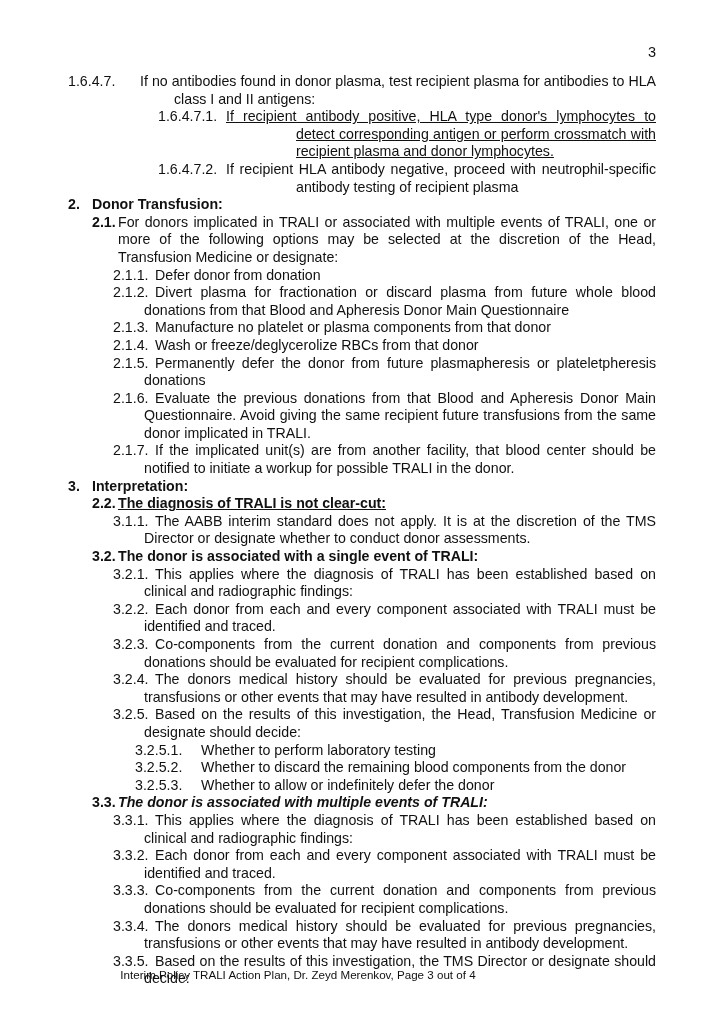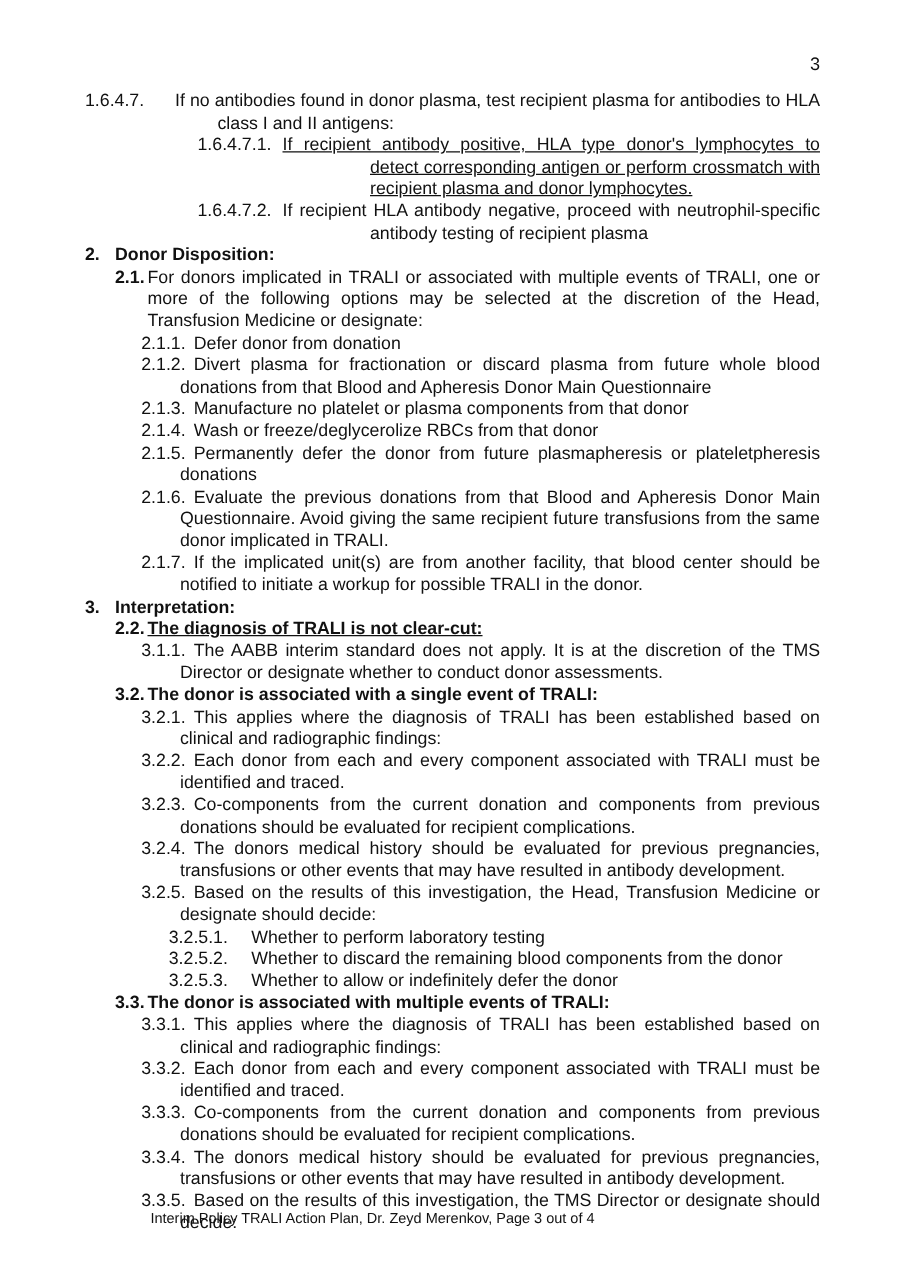--- a/index.html
+++ b/index.html
@@ -33,21 +33,21 @@
     <div class="item" style="margin-left: 90px;">
       <span class="num">1.6.4.7.1.</span>
       <span class="txt" style="padding-left: 138px; text-indent: -70px; text-decoration: underline;">If recipient antibody positive, HLA type donor's lymphocytes to detect corresponding antigen or perform crossmatch with recipient plasma and donor lymphocytes.</span>
     </div>
     <div class="item" style="margin-left: 90px;">
       <span class="num">1.6.4.7.2.</span>
       <span class="txt" style="padding-left: 138px; text-indent: -70px;">If recipient HLA antibody negative, proceed with neutrophil-specific antibody testing of recipient plasma</span>
     </div>
     <div class="item" style="margin-left: 0px;">
       <span class="num bold">2.</span>
-      <span class="txt bold" style="padding-left: 24px;">Donor Disposition:</span>
+      <span class="txt bold" style="padding-left: 24px;">Donor Transfusion:</span>
     </div>
     <div class="item" style="margin-left: 24px;">
       <span class="num bold">2.1.</span>
       <span class="txt" style="padding-left: 26px;">For donors implicated in TRALI or associated with multiple events of TRALI, one or more of the following options may be selected at the discretion of the Head, Transfusion Medicine or designate:</span>
     </div>
     <div class="item" style="margin-left: 45px;">
       <span class="num">2.1.1.</span>
       <span class="txt" style="padding-left: 31px; text-indent: 11px; margin-left: 0px;">Defer donor from donation</span>
     </div>
     <div class="item" style="margin-left: 45px;">
@@ -117,21 +117,21 @@
     <div class="item" style="margin-left: 67px;">
       <span class="num">3.2.5.2.</span>
       <span class="txt" style="padding-left: 66px;">Whether to discard the remaining blood components from the donor</span>
     </div>
     <div class="item" style="margin-left: 67px;">
       <span class="num">3.2.5.3.</span>
       <span class="txt" style="padding-left: 66px;">Whether to allow or indefinitely defer the donor</span>
     </div>
     <div class="item" style="margin-left: 24px;">
       <span class="num bold">3.3.</span>
-      <span class="txt bold" style="padding-left: 26px;">The donor is associated with multiple events of TRALI:</span>
+      <span class="txt bold" style="padding-left: 26px; font-style: italic;">The donor is associated with multiple events of TRALI:</span>
     </div>
     <div class="item" style="margin-left: 45px;">
       <span class="num">3.3.1.</span>
       <span class="txt" style="padding-left: 31px; text-indent: 11px; margin-left: 0px;">This applies where the diagnosis of TRALI has been established based on clinical and radiographic findings:</span>
     </div>
     <div class="item" style="margin-left: 45px;">
       <span class="num">3.3.2.</span>
       <span class="txt" style="padding-left: 31px; text-indent: 11px; margin-left: 0px;">Each donor from each and every component associated with TRALI must be identified and traced.</span>
     </div>
     <div class="item" style="margin-left: 45px;">

